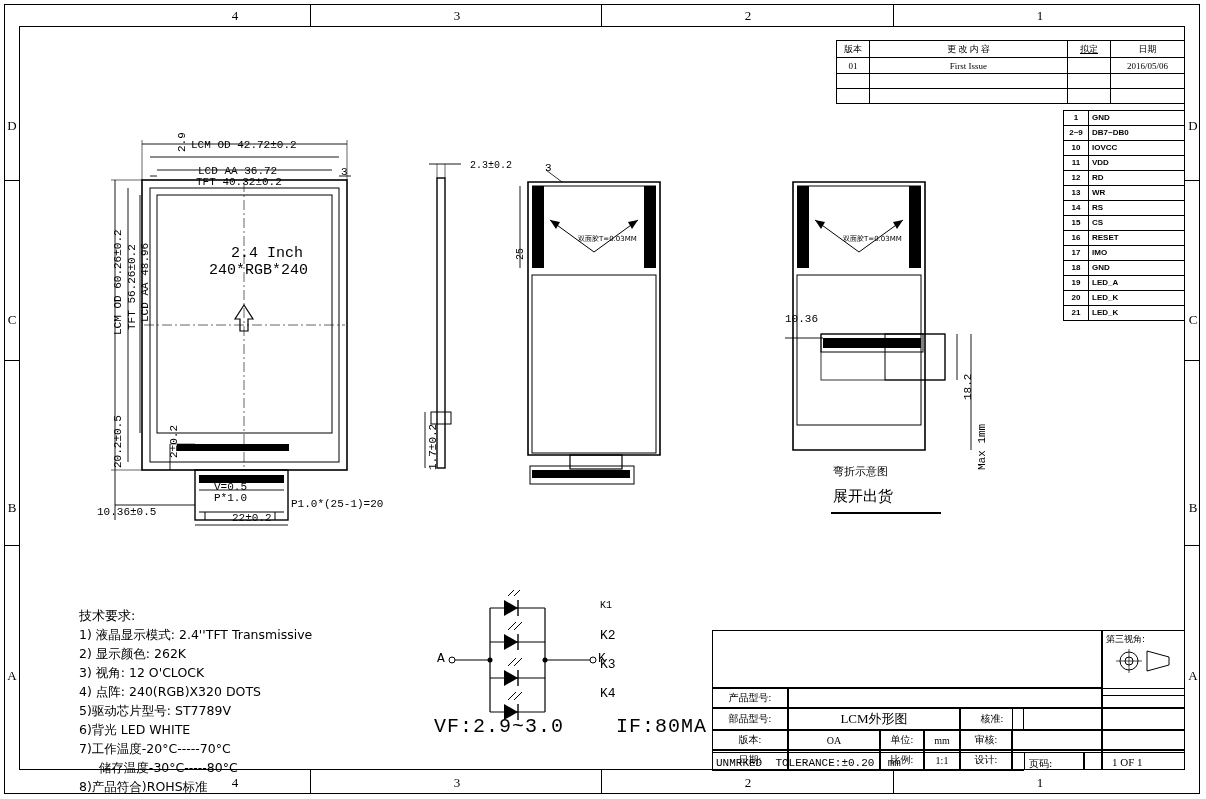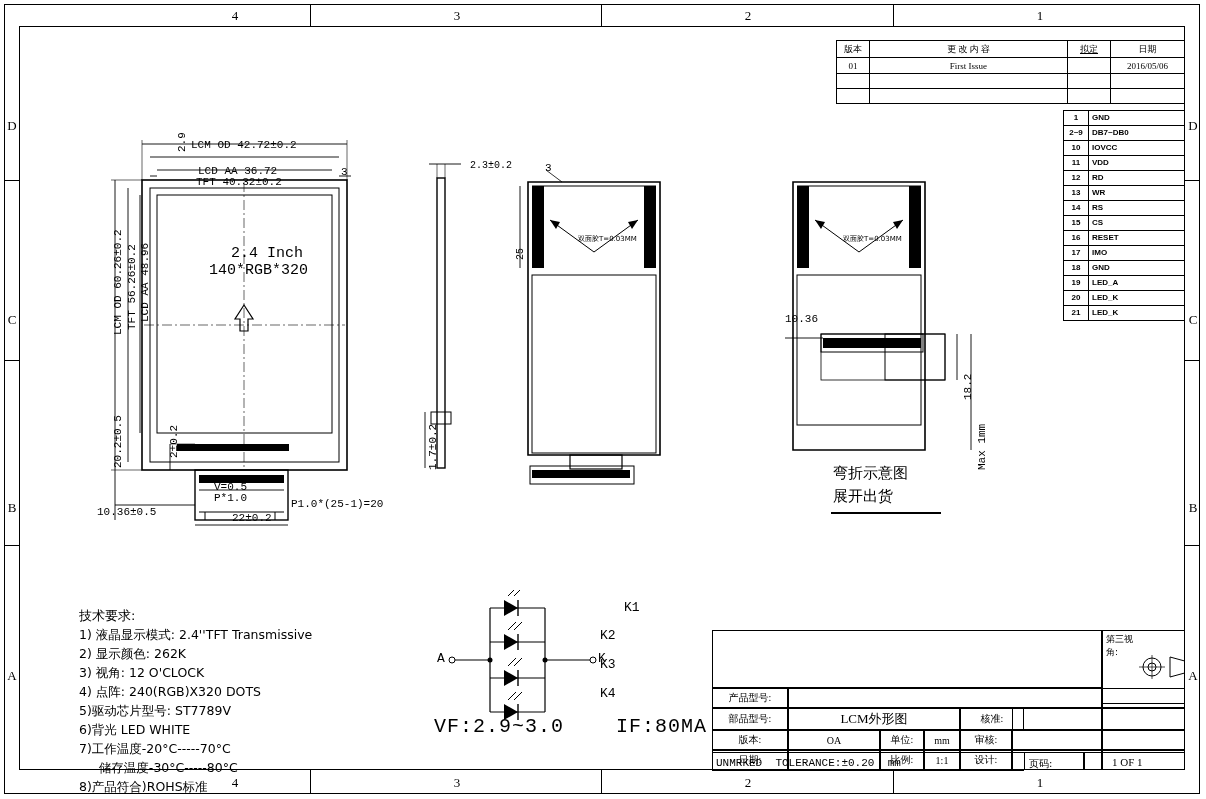--- a/index.html
+++ b/index.html
@@ -232,21 +232,21 @@
   <div class="t mono" style="left:196px;top:152px;font-size:11px;margin-top:24px;">TFT 40.32±0.2</div>
   <div class="t mono" style="left:198px;top:165px;font-size:11px;">LCD AA 36.72</div>
   <div class="t mono" style="left:176px;top:152px;font-size:11px;transform:rotate(-90deg);transform-origin:left top;">2.9</div>
   <div class="t mono" style="left:341px;top:166px;font-size:11px;">3</div>
 
   <div class="t mono" style="left:112px;top:335px;font-size:11px;transform:rotate(-90deg);transform-origin:left top;">LCM OD 60.26±0.2</div>
   <div class="t mono" style="left:126px;top:330px;font-size:11px;transform:rotate(-90deg);transform-origin:left top;">TFT 56.26±0.2</div>
   <div class="t mono" style="left:139px;top:322px;font-size:11px;transform:rotate(-90deg);transform-origin:left top;">LCD AA 48.96</div>
 
   <div class="t mono" style="left:231px;top:245px;font-size:15px;">2.4 Inch</div>
-  <div class="t mono" style="left:209px;top:262px;font-size:15px;">140*RGB*320</div>
+  <div class="t mono" style="left:209px;top:262px;font-size:15px;">240*RGB*240</div>
 
   <div class="t mono" style="left:112px;top:468px;font-size:11px;transform:rotate(-90deg);transform-origin:left top;">20.2±0.5</div>
   <div class="t mono" style="left:168px;top:458px;font-size:11px;transform:rotate(-90deg);transform-origin:left top;">2±0.2</div>
   <div class="t mono" style="left:214px;top:481px;font-size:11px;">V=0.5</div>
   <div class="t mono" style="left:214px;top:492px;font-size:11px;">P*1.0</div>
   <div class="t mono" style="left:291px;top:498px;font-size:11px;">P1.0*(25-1)=20</div>
   <div class="t mono" style="left:97px;top:506px;font-size:11px;">10.36±0.5</div>
   <div class="t mono" style="left:232px;top:512px;font-size:11px;">22±0.2</div>
 
   <svg width="80" height="340" style="position:absolute;left:415px;top:150px;">
@@ -308,21 +308,21 @@
 
     <line x1="182" y1="174" x2="182" y2="220" stroke="#000" stroke-width="0.9"></line>
     <line x1="196" y1="174" x2="196" y2="290" stroke="#000" stroke-width="0.9"></line>
 
   </svg>
   <div class="t cjk" style="left:843px;top:234px;font-size:7px;">双面胶T=0.03MM</div>
   <div class="t mono" style="left:785px;top:313px;font-size:11px;">10.36</div>
   <div class="t mono" style="left:962px;top:400px;font-size:11px;transform:rotate(-90deg);transform-origin:left top;">18.2</div>
   <div class="t mono" style="left:976px;top:470px;font-size:11px;transform:rotate(-90deg);transform-origin:left top;">Max 1mm</div>
 
-  <div class="t cjk" style="left:833px;top:464px;font-size:15px;">弯折示意图</div>
+  <div class="t cjk" style="left:833px;top:464px;font-size:11px;">弯折示意图</div>
   <div class="t cjk" style="left:833px;top:487px;font-size:15px;">展开出货</div>
   <div class="ln hl" style="left:831px;top:512px;width:110px;height:2px;"></div>
 
   <div id="spec">
     <div class="cjk" style="font-size:13px;">技术要求:</div>
     <div class="cjk">1) 液晶显示模式: 2.4''TFT Transmissive</div>
     <div class="cjk">2) 显示颜色: 262K</div>
     <div class="cjk">3) 视角: 12 O'CLOCK</div>
     <div class="cjk">4) 点阵: 240(RGB)X320 DOTS</div>
     <div class="cjk">5)驱动芯片型号: ST7789V</div>
@@ -370,30 +370,30 @@
         <line x1="84" y1="110" x2="92" y2="102"></line>
     </g>
 
     <line x1="115" y1="18" x2="115" y2="122" stroke="#000" stroke-width="1.2"></line>
     <circle cx="115" cy="70" r="2.5" fill="#000"></circle>
     <line x1="115" y1="70" x2="160" y2="70" stroke="#000" stroke-width="1.2"></line>
     <circle cx="163" cy="70" r="3" fill="none" stroke="#000" stroke-width="1"></circle>
   </svg>
   <div class="t mono" style="left:437px;top:651px;font-size:13px;">A</div>
   <div class="t mono" style="left:598px;top:651px;font-size:13px;">K</div>
-  <div class="t mono" style="left:624px;top:600px;font-size:13px;">K1</div>
+  <div class="t mono" style="left:600px;top:600px;font-size:10px;">K1</div>
   <div class="t mono" style="left:600px;top:628px;font-size:13px;">K2</div>
   <div class="t mono" style="left:600px;top:657px;font-size:13px;">K3</div>
   <div class="t mono" style="left:600px;top:686px;font-size:13px;">K4</div>
   <div class="t mono" style="left:434px;top:715px;font-size:20px;letter-spacing:1px;">VF:2.9~3.0    IF:80MA</div>
 
   <div id="title">
 
     <div class="blk" style="left:0;top:0;width:390px;height:58px;"></div>
-    <div class="blk" style="left:390px;top:0;width:83px;height:74px;flex-direction:row;">
+    <div class="blk" style="left:390px;top:0;width:83px;height:66px;flex-direction:column;">
       <div style="font-size:9px;margin-top:2px;align-self:flex-start;padding-left:3px;" class="cjk">第三视角:</div>
       <svg width="62" height="30">
         <circle cx="16" cy="15" r="9" fill="none" stroke="#000" stroke-width="1"></circle>
         <circle cx="16" cy="15" r="4" fill="none" stroke="#000" stroke-width="1"></circle>
         <line x1="3" y1="15" x2="29" y2="15" stroke="#000" stroke-width="0.7"></line>
         <line x1="16" y1="3" x2="16" y2="27" stroke="#000" stroke-width="0.7"></line>
         <path d="M34 5 L34 25 L56 19 L56 11 Z" fill="none" stroke="#000" stroke-width="1"></path>
       </svg>
     </div>
 

